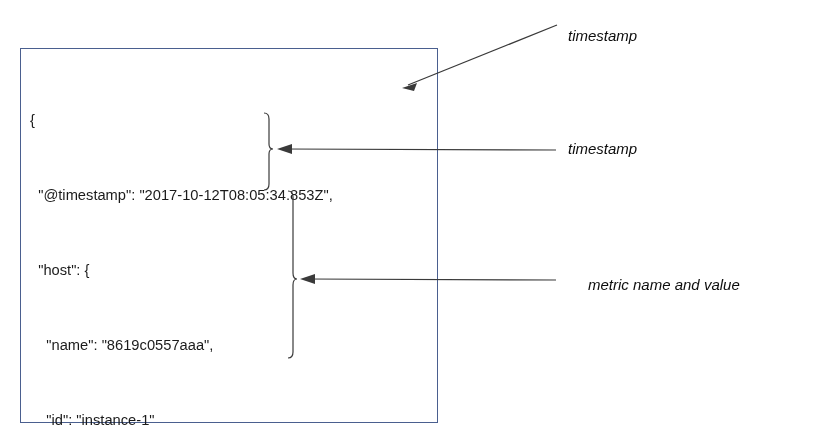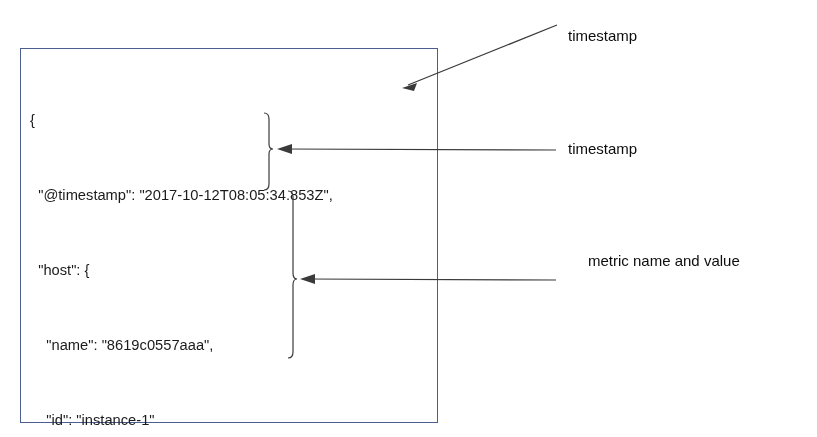--- a/index.html
+++ b/index.html
@@ -52,24 +52,25 @@
   }
 
   
   .annotation-label {
     position: absolute;
     font-family: "Liberation Sans", sans-serif;
     font-size: 15px;
     color: #0d0d0d;
     white-space: nowrap;
     line-height: 18px;
+    font-style: italic;
   }
   #label-timestamp { left: 568px; top: 27px; }
   #label-dimensions { left: 568px; top: 140px; }
-  #label-metric { left: 588px; top: 252px; }
+  #label-metric { left: 588px; top: 276px; }
 
   
   #overlay {
     position: absolute;
     left: 0; top: 0;
     width: 817px;
     height: 437px;
     pointer-events: none;
   }
 </style>

